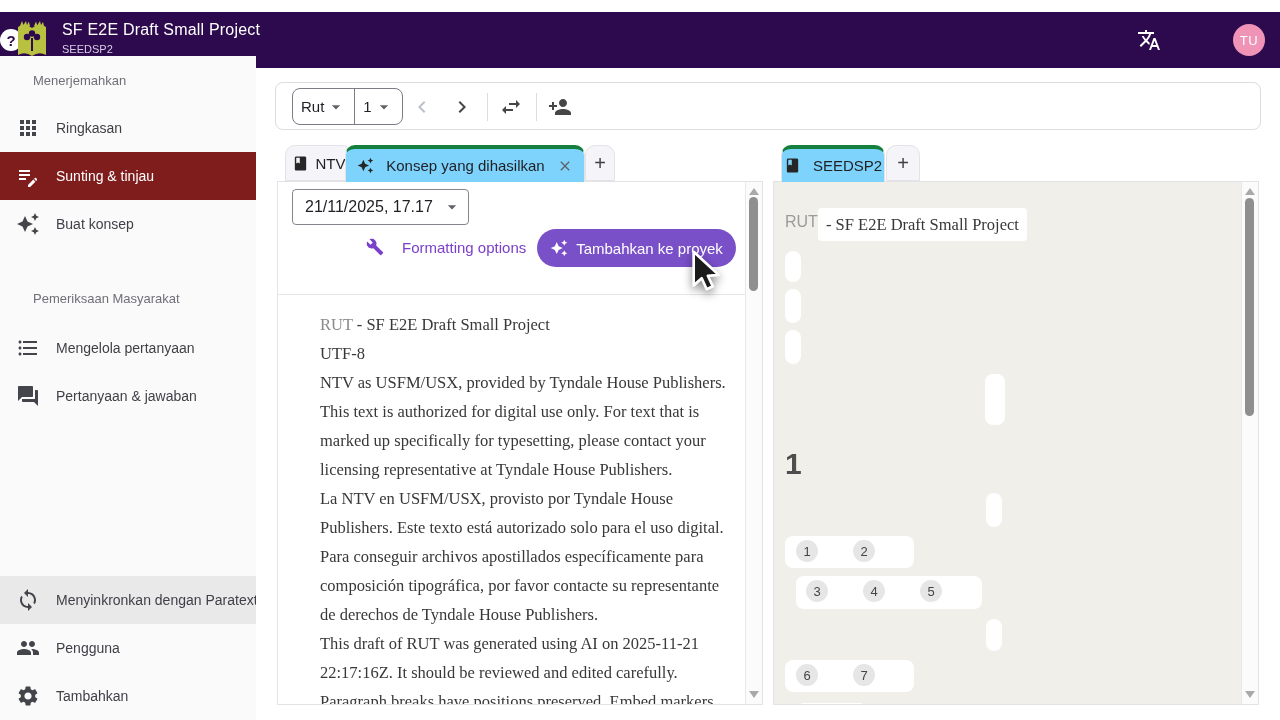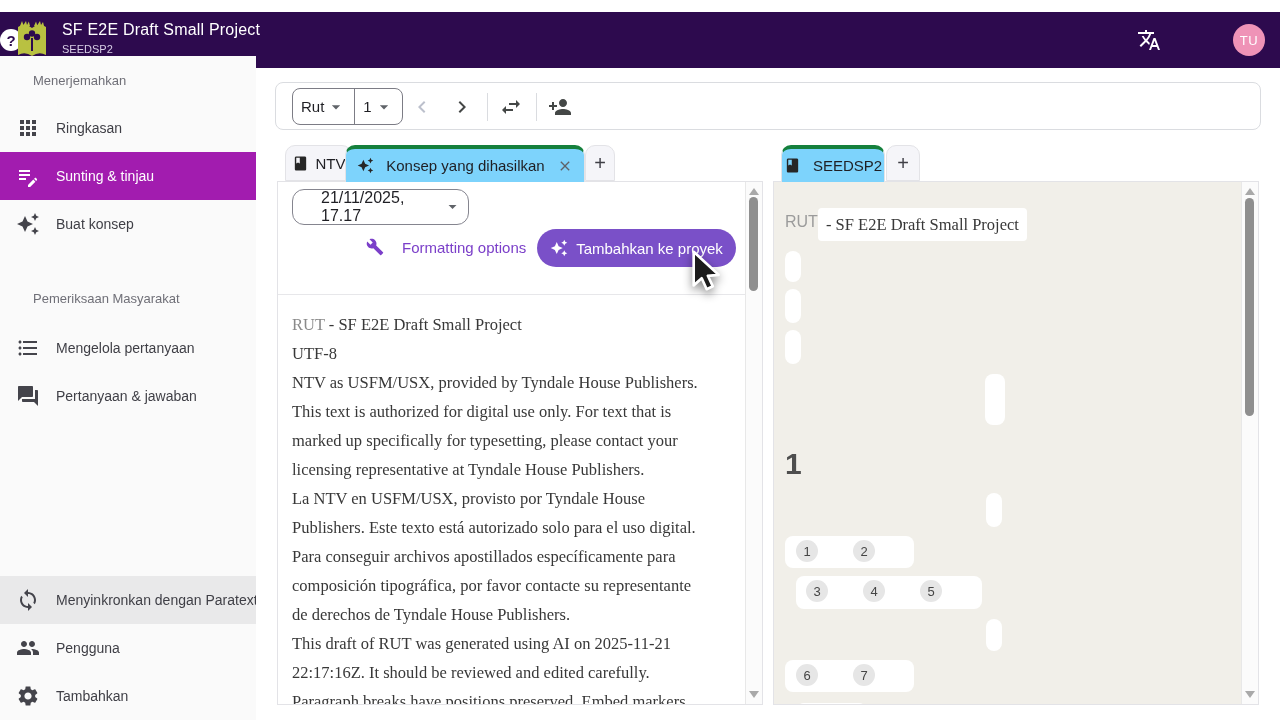--- a/index.html
+++ b/index.html
@@ -25,21 +25,21 @@
 
   
   #sidebar { position:absolute; left:0; top:56px; width:256px; height:664px;
     background:#fafafa; overflow:hidden; }
   .nav-heading { height:48px; display:flex; align-items:center; padding-left:33px;
     font-size:13px; color:#6f6f77; }
   .nav-heading.second { height:52px; margin-top:24px; }
   .nav-item { height:48px; display:flex; align-items:center; padding-left:16px; gap:16px;
     font-size:14px; color:#3f3f46; white-space:nowrap; cursor:pointer; }
   .nav-item .nav-icon { width:24px; height:24px; flex:0 0 24px; color:#44444b; }
-  .nav-item.active { background:#a21caf; color:#fff; }
+  .nav-item.active { background:#7f1d1d; color:#fff; }
   .nav-item.active .nav-icon { color:#fff; }
   .nav-item.hover { background:#e9e9ea; }
   #sidebar-footer { position:absolute; left:0; bottom:0; width:256px; }
   .nav-label { overflow:hidden; }
 
   
   #toolbar { position:absolute; left:275px; top:82px; width:986px; height:48px;
     border:1px solid #dadce0; border-radius:8px; background:#fff; }
   #chooser { position:absolute; left:16px; top:5px; height:37px; display:flex;
     border:1px solid #7c7c85; border-radius:8px; overflow:hidden; }
@@ -61,35 +61,35 @@
   .tab .tclose { width:16px; height:16px; color:#5f6368; }
   .tab.plus-tab { font-size:20px; color:#3f3f46; }
 
   
   .pane { position:absolute; top:181px; width:486px; height:524px; background:#fff;
     border:1px solid #e3e3e7; overflow:hidden; z-index:1; }
   #left-pane { left:277px; } #right-pane { left:773px; }
 
   
   #date-btn { position:absolute; left:14px; top:7px; width:177px; height:36px;
-    border:1px solid #85858f; border-radius:12px; display:flex; align-items:center;
-    justify-content:space-between; padding:0 6px 0 28px; font-size:16px; color:#1f1f24;
+    border:1px solid #85858f; border-radius:4px; display:flex; align-items:center;
+    justify-content:space-between; padding:0 6px 0 12px; font-size:16px; color:#1f1f24;
     cursor:pointer; background:#fff; }
   #formatting-link { position:absolute; left:88px; top:56px; display:flex; align-items:center;
     gap:18px; color:#7b3fc9; font-size:15px; font-weight:500; cursor:pointer; }
   #formatting-link .wicon { width:18px; height:18px; }
   #add-to-project-btn { position:absolute; left:259px; top:47px; width:199px; height:38px;
     border:none; border-radius:19px; background:#7a50c8; color:#fff; font-size:15px;
     font-weight:500; display:flex; align-items:center; justify-content:center; gap:8px;
     cursor:pointer; font-family:"Liberation Sans",sans-serif; }
   #add-to-project-btn .sicon { width:18px; height:18px; }
   #lp-divider { position:absolute; left:0; top:112px; width:469px; height:1px; background:#e7e7ea; }
   #draft-text { position:absolute; left:14px; top:128px; width:446px;
     font-family:"Liberation Serif", serif; font-size:16.5px; line-height:29px; color:#383838; }
-  .text-line { white-space:nowrap; }
+  .text-line { white-space:nowrap;margin-left:28px; }
   .gray-prefix { color:#8a8a8a; }
 
   
   #rp-content { position:absolute; left:0; top:0; width:469px; height:524px;
     background:#f1efe9; overflow:hidden; }
   #rp-book-label { position:absolute; left:11px; top:31px; font-size:16px; color:#9b9b9b; }
   #rp-title-box { position:absolute; left:44px; top:26px; width:209px; height:33px;
     background:#fff; border-radius:4px; display:flex; align-items:center; padding-left:8px;
     font-family:"Liberation Serif", serif; font-size:16.5px; color:#383838; }
   .skel { position:absolute; background:#fff; border-radius:8px; }

